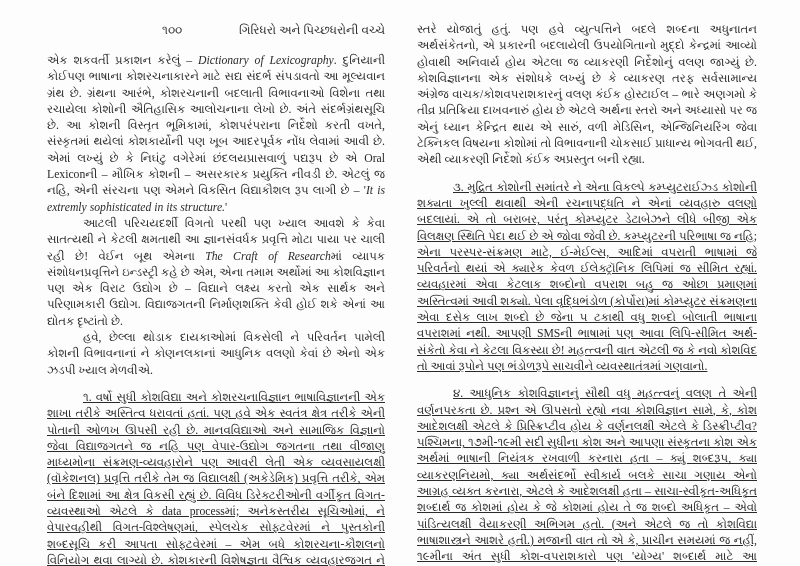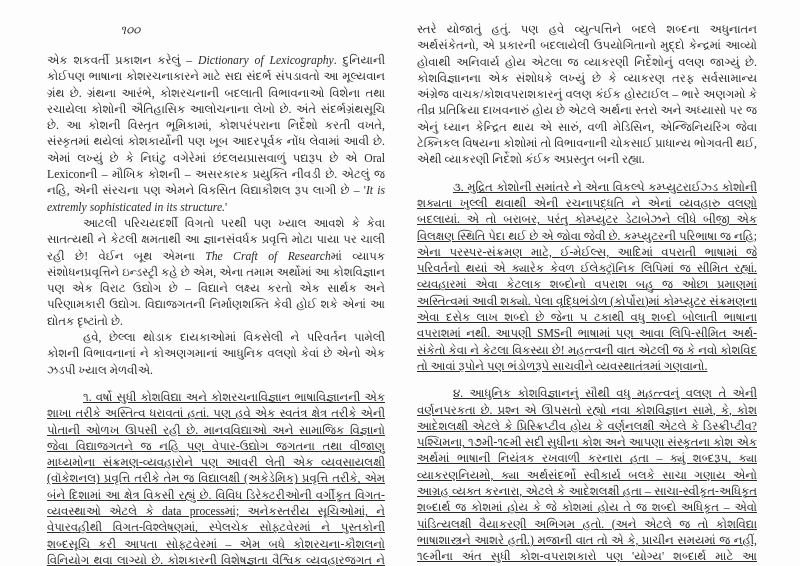--- a/index.html
+++ b/index.html
@@ -16,21 +16,21 @@
   .page-left  { left: 47px;  width: 338px; }
   .page-right { left: 417px; width: 340px; }
   .page-header {
     display: flex;
     align-items: baseline;
     font-size: 12px;
     line-height: 16px;
     margin-bottom: 15px;
     color: #2b2b2b;
   }
-  .pagenum-left  { margin-left: 73px; font-style: italic; }
+  .pagenum-left  { margin-left: 115px; }
   .runhead-right { margin-left: auto; }
   .pagenum-right { margin-left: auto; margin-right: 46px; }
   .page-body {
     font-size: 11.7px;
     line-height: 16.3px;
     text-align: justify;
     color: #2a2a2a;
   }
   .page-body p { margin: 0; }
   .page-body p.indent { text-indent: 36px; }
@@ -38,25 +38,26 @@
   .page-body i { font-style: italic; margin-top: 20px; }
 </style>
 </head>
 <body>
 
 <div class="spread">
 
   <div class="page page-left">
     <div class="page-header">
       <span class="pagenum-left">૧૦૦</span>
+      <span class="runhead-right">ગિરિધરો અને પિચ્છધરોની વચ્ચે</span>
     </div>
     <div class="page-body">
         <p class="">એક શકવર્તી પ્રકાશન કરેલું – <i>Dictionary of Lexicography</i>. દુનિયાની કોઈપણ ભાષાના કોશરચનાકારને માટે સદ્ય સંદર્ભ સંપડાવતો આ મૂલ્યવાન ગ્રંથ છે. ગ્રંથના આરંભે, કોશરચનાની બદલાતી વિભાવનાઓ વિશેના તથા રચાયેલા કોશોની ઐતિહાસિક આલોચનાના લેખો છે. અંતે સંદર્ભગ્રંથસૂચિ છે. આ કોશની વિસ્તૃત ભૂમિકામાં, કોશપરંપરાના નિર્દેશો કરતી વખતે, સંસ્કૃતમાં થયેલાં કોશકાર્યોની પણ ખૂબ આદરપૂર્વક નોંધ લેવામાં આવી છે. એમાં લખ્યું છે કે નિઘંટુ વગેરેમાં છંદલયપ્રાસવાળું પદ્યરૂપ છે એ Oral Lexiconની – મૌખિક કોશની – અસરકારક પ્રયુક્તિ નીવડી છે. એટલું જ નહિ, એની સંરચના પણ એમને વિકસિત વિદ્યાકૌશલ રૂપ લાગી છે – '<i>It is extremly sophisticated in its structure.</i>'</p>
         <p class="indent">આટલી પરિચયદર્શી વિગતો પરથી પણ ખ્યાલ આવશે કે કેવા સાતત્યથી ને કેટલી ક્ષમતાથી આ જ્ઞાનસંવર્ધક પ્રવૃત્તિ મોટા પાયા પર ચાલી રહી છે! વેઈન બૂથ એમના <i>The Craft of Research</i>માં વ્યાપક સંશોધનપ્રવૃત્તિને ઇન્ડસ્ટ્રી કહે છે એમ, એના તમામ અર્થોમાં આ કોશવિજ્ઞાન પણ એક વિરાટ ઉદ્યોગ છે – વિદ્યાને લક્ષ્ય કરતો એક સાર્થક અને પરિણામકારી ઉદ્યોગ. વિદ્યાજગતની નિર્માણશક્તિ કેવી હોઈ શકે એનાં આ દ્યોતક દૃષ્ટાંતો છે.</p>
-        <p class="indent">હવે, છેલ્લા થોડાક દાયકાઓમાં વિકસેલી ને પરિવર્તન પામેલી કોશની વિભાવનાનાં ને કોઅણગમાનાં આધુનિક વલણો કેવાં છે એનો એક ઝડપી ખ્યાલ મેળવીએ.</p>
+        <p class="indent">હવે, છેલ્લા થોડાક દાયકાઓમાં વિકસેલી ને પરિવર્તન પામેલી કોશની વિભાવનાનાં ને કોણનલકાનાં આધુનિક વલણો કેવાં છે એનો એક ઝડપી ખ્યાલ મેળવીએ.</p>
         <p class="indent gap">૧. વર્ષો સુધી કોશવિદ્યા અને કોશરચનાવિજ્ઞાન ભાષાવિજ્ઞાનની એક શાખા તરીકે અસ્તિત્વ ધરાવતાં હતાં. પણ હવે એક સ્વતંત્ર ક્ષેત્ર તરીકે એની પોતાની ઓળખ ઊપસી રહી છે. માનવવિદ્યાઓ અને સામાજિક વિજ્ઞાનો જેવા વિદ્યાજગતને જ નહિ પણ વેપાર-ઉદ્યોગ જગતના તથા વીજાણુ માધ્યમોના સંક્રમણ-વ્યવહારોને પણ આવરી લેતી એક વ્યવસાયલક્ષી (વૉકેશનલ) પ્રવૃત્તિ તરીકે તેમ જ વિદ્યાલક્ષી (અકેડેમિક) પ્રવૃત્તિ તરીકે, એમ બંને દિશામાં આ ક્ષેત્ર વિકસી રહ્યું છે. વિવિધ ડિરેક્ટરીઓની વર્ગીકૃત વિગત-વ્યવસ્થાઓ એટલે કે data processમાં; અનેકસ્તરીય સૂચિઓમાં, ને વેપારવહીથી વિગત-વિશ્લેષણમાં, સ્પેલચેક સોફ્ટવેરમાં ને પુસ્તકોની શબ્દસૂચિ કરી આપતા સોફ્ટવેરમાં – એમ બધે કોશરચના-કૌશલનો વિનિયોગ થવા લાગ્યો છે. કોશકારની વિશેષજ્ઞતા વૈશ્વિક વ્યવહારજગત ને વિદ્યાજગતને મહત્ત્વનું પ્રદાન કરી રહી છે.</p>
       </div>
   </div>
 
   <div class="page page-right">
     <div class="page-body">
         <p class="">સ્તરે યોજાતું હતું. પણ હવે વ્યુત્પત્તિને બદલે શબ્દના અધુનાતન અર્થસંકેતનો, એ પ્રકારની બદલાયેલી ઉપયોગિતાનો મુદ્દો કેન્દ્રમાં આવ્યો હોવાથી અનિવાર્ય હોય એટલા જ વ્યાકરણી નિર્દેશોનું વલણ જાગ્યું છે. કોશવિજ્ઞાનના એક સંશોધકે લખ્યું છે કે વ્યાકરણ તરફ સર્વસામાન્ય અંગ્રેજ વાચક/કોશવપરાશકારનું વલણ કંઈક હોસ્ટાઈલ – ભારે અણગમો કે તીવ્ર પ્રતિક્રિયા દાખવનારું હોય છે એટલે અર્થના સ્તરો અને અધ્યાસો પર જ એનું ધ્યાન કેન્દ્રિત થાય એ સારું, વળી મેડિસિન, એન્જિનિયરિંગ જેવા ટેક્નિકલ વિષયના કોશોમાં તો વિભાવનાની ચોકસાઈ પ્રાધાન્ય ભોગવતી થઈ, એથી વ્યાકરણી નિર્દેશો કંઈક અપ્રસ્તુત બની રહ્યા.</p>
         <p class="indent gap">૩. મુદ્રિત કોશોની સમાંતરે ને એના વિકલ્પે કમ્પ્યુટરાઈઝ્ડ કોશોની શક્યતા ખુલ્લી થવાથી એની રચનાપદ્ધતિ ને એનાં વ્યવહારુ વલણો બદલાયાં. એ તો બરાબર, પરંતુ કોમ્પ્યુટર ડેટાબેઝને લીધે બીજી એક વિલક્ષણ સ્થિતિ પેદા થઈ છે એ જોવા જેવી છે. કમ્પ્યુટરની પરિભાષા જ નહિ; એના પરસ્પર-સંક્રમણ માટે, ઈ-મેઈલ્સ, આદિમાં વપરાતી ભાષામાં જે પરિવર્તનો થયાં એ ક્યારેક કેવળ ઈલેક્ટ્રૉનિક લિપિમાં જ સીમિત રહ્યાં. વ્યવહારમાં એવા કેટલાક શબ્દોનો વપરાશ બહુ જ ઓછા પ્રમાણમાં અસ્તિત્વમાં આવી શક્યો. પેલા વૃદ્ધિભંડોળ (કોર્પોરા)માં કોમ્પ્યુટર સંક્રમણના એવા દસેક લાખ શબ્દો છે જેના ૫ ટકાથી વધુ શબ્દો બોલાતી ભાષાના વપરાશમાં નથી. આપણી SMSની ભાષામાં પણ આવા લિપિ-સીમિત અર્થ-સંકેતો કેવા ને કેટલા વિકસ્યા છે! મહત્ત્વની વાત એટલી જ કે નવો કોશવિદ તો આવાં રૂપોને પણ ભંડોળરૂપે સાચવીને વ્યવસ્થાતંત્રમાં ગણવાનો.</p>
         <p class="indent gap">૪. આધુનિક કોશવિજ્ઞાનનું સૌથી વધુ મહત્ત્વનું વલણ તે એની વર્ણનપરકતા છે. પ્રશ્ન એ ઊપસતો રહ્યો નવા કોશવિજ્ઞાન સામે, કે, કોશ આદેશલક્ષી એટલે કે પ્રિસ્ક્રિપ્ટીવ હોય કે વર્ણનલક્ષી એટલે કે ડિસ્ક્રીપ્ટીવ? પશ્ચિમના, ૧૭મી-૧૯મી સદી સુધીના કોશ અને આપણા સંસ્કૃતના કોશ એક અર્થમાં ભાષાની નિયંત્રક રખવાળી કરનારા હતા – ક્યું શબ્દરૂપ, ક્યા વ્યાકરણનિયમો, ક્યા અર્થસંદર્ભો સ્વીકાર્ય બલકે સાચા ગણાય એનો આગ્રહ વ્યક્ત કરનારા, એટલે કે આદેશલક્ષી હતા – સાચા-સ્વીકૃત-અધિકૃત શબ્દાર્થ જ કોશમાં હોય કે જે કોશમાં હોય તે જ શબ્દો અધિકૃત – એવો પાંડિત્યલક્ષી વૈયાકરણી અભિગમ હતો. (અને એટલે જ તો કોશવિદ્યા ભાષાશાસ્ત્રને આશરે હતી.) મજાની વાત તો એ કે, પ્રાચીન સમયમાં જ નહીં, ૧૯મીના અંત સુધી કોશ-વપરાશકારો પણ 'યોગ્ય' શબ્દાર્થ માટે આ વૈયાકરણી કોશવિદોનું માર્ગદર્શન ઇચ્છતા રહ્યા!</p>
       </div>

